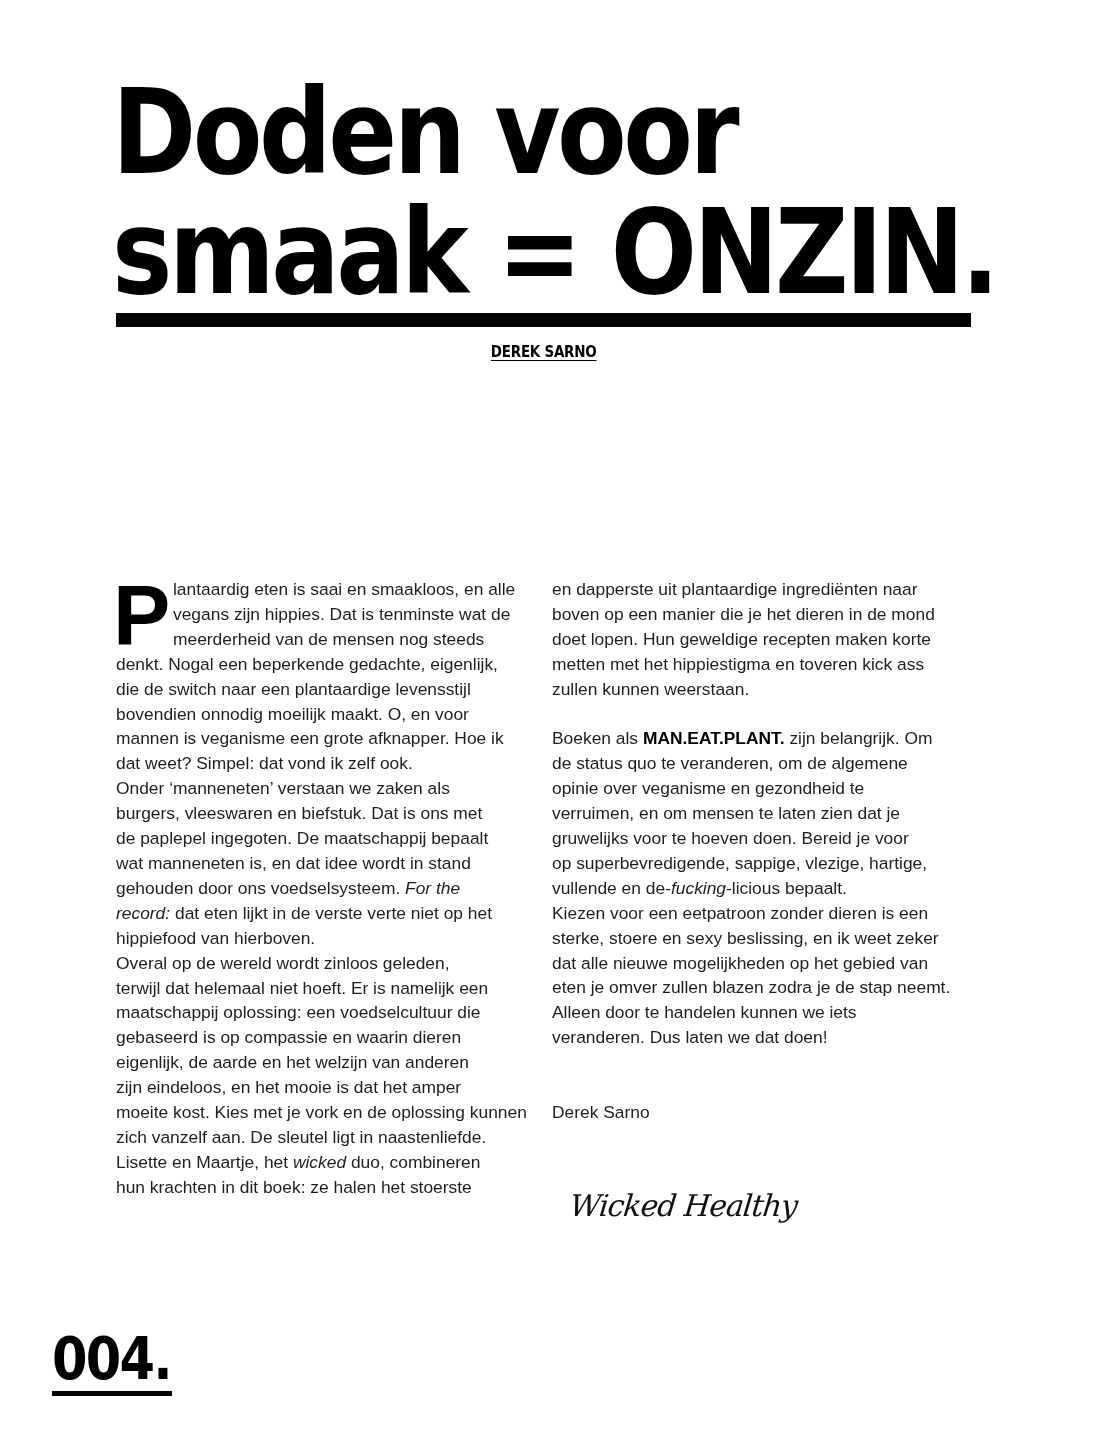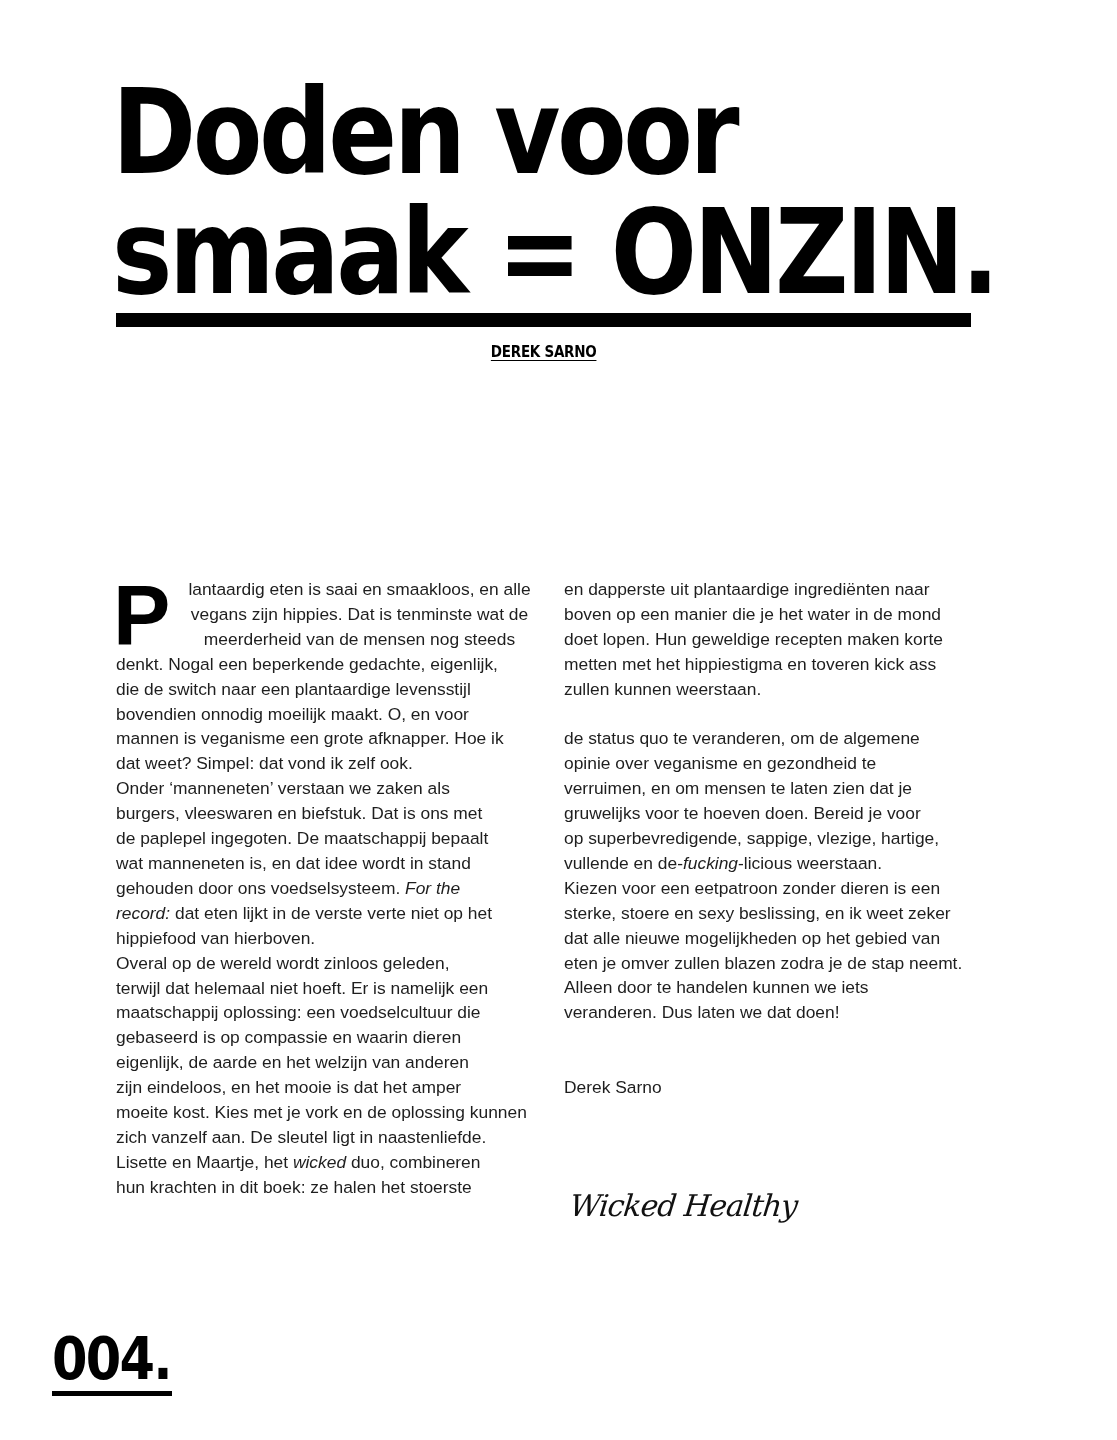--- a/index.html
+++ b/index.html
@@ -42,23 +42,23 @@
     transform: scaleX(0.9);
   }
   .col {
     position: absolute; top: 577px;
     font-family: "Liberation Sans", sans-serif;
     font-size: 17.4px;
     line-height: 24.9px;
     color: #1e1e1e;
   }
   .col-left { left: 116px; width: 430px; }
-  .col-right { left: 564px; width: 440px; }
+  .col-right { left: 552px; width: 440px; }
   .line { display: block; white-space: nowrap; }
-  .indent { padding-left: 57px; text-align: center; }
+  .indent { padding-left: 57px; }
   .blank { display: block; height: 24.9px; }
   .dropcap {
     position: absolute; left: 113px; top: 572px;
     font-family: "Liberation Sans", sans-serif;
     font-weight: bold;
     font-size: 86px;
     line-height: 86px;
     color: #000;
   }
   em { }
@@ -127,31 +127,32 @@
   <span class="line">eigenlijk, de aarde en het welzijn van anderen</span>
   <span class="line">zijn eindeloos, en het mooie is dat het amper</span>
   <span class="line">moeite kost. Kies met je vork en de oplossing kunnen</span>
   <span class="line">zich vanzelf aan. De sleutel ligt in naastenliefde.</span>
   <span class="line"><span>Lisette en Maartje, het </span><em>wicked</em><span> duo, combineren</span></span>
   <span class="line">hun krachten in dit boek: ze halen het stoerste</span>
 </div>
 
 <div class="col col-right">
   <span class="line">en dapperste uit plantaardige ingrediënten naar</span>
-  <span class="line">boven op een manier die je het water in de mond</span>
+  <span class="line">boven op een manier die je het dieren in de mond</span>
   <span class="line">doet lopen. Hun geweldige recepten maken korte</span>
   <span class="line">metten met het hippiestigma en toveren kick ass</span>
   <span class="line">zullen kunnen weerstaan.</span>
   <span class="blank"></span>
+  <span class="line"><span>Boeken als </span><strong>MAN.EAT.PLANT.</strong><span> zijn belangrijk. Om</span></span>
   <span class="line">de status quo te veranderen, om de algemene</span>
   <span class="line">opinie over veganisme en gezondheid te</span>
   <span class="line">verruimen, en om mensen te laten zien dat je</span>
   <span class="line">gruwelijks voor te hoeven doen. Bereid je voor</span>
   <span class="line">op superbevredigende, sappige, vlezige, hartige,</span>
-  <span class="line"><span>vullende en de-</span><em>fucking</em><span>-licious weerstaan.</span></span>
+  <span class="line"><span>vullende en de-</span><em>fucking</em><span>-licious bepaalt.</span></span>
   <span class="line">Kiezen voor een eetpatroon zonder dieren is een</span>
   <span class="line">sterke, stoere en sexy beslissing, en ik weet zeker</span>
   <span class="line">dat alle nieuwe mogelijkheden op het gebied van</span>
   <span class="line">eten je omver zullen blazen zodra je de stap neemt.</span>
   <span class="line">Alleen door te handelen kunnen we iets</span>
   <span class="line">veranderen. Dus laten we dat doen!</span>
   <span class="line sig-name">Derek Sarno</span>
 </div>
 
 <div class="signature">Wicked Healthy</div>

